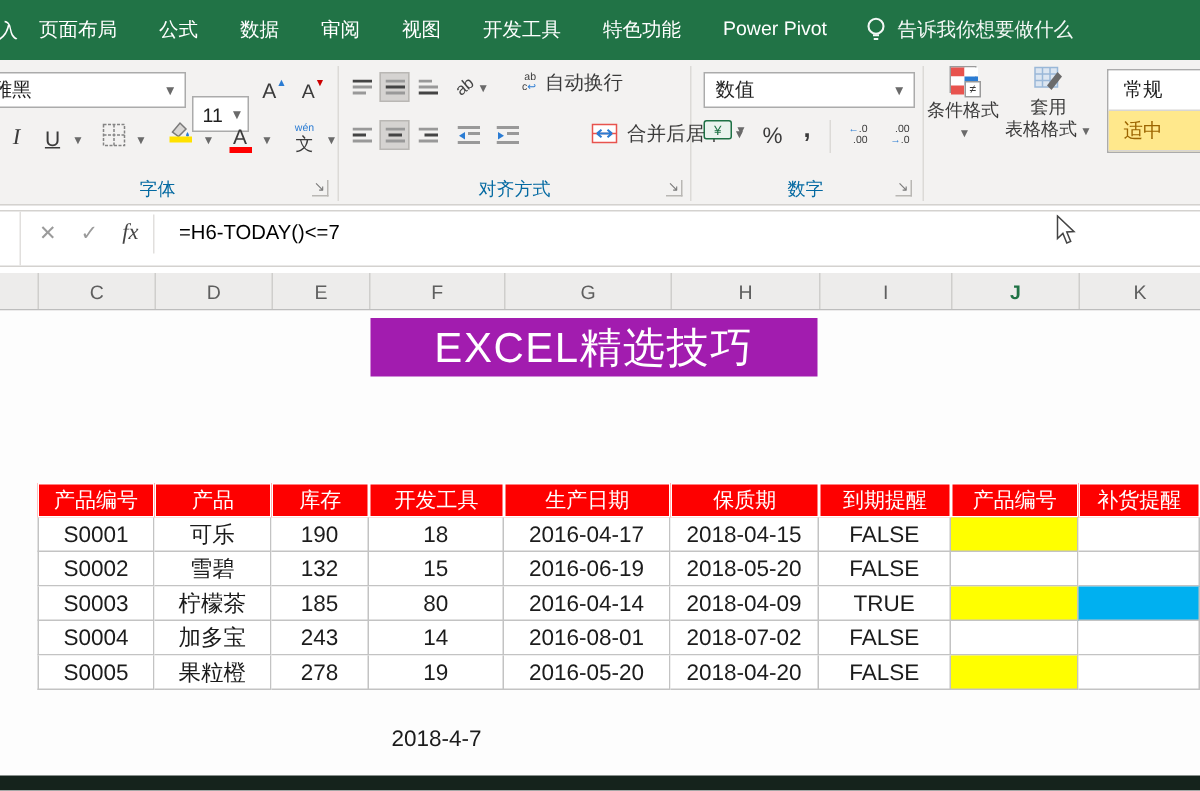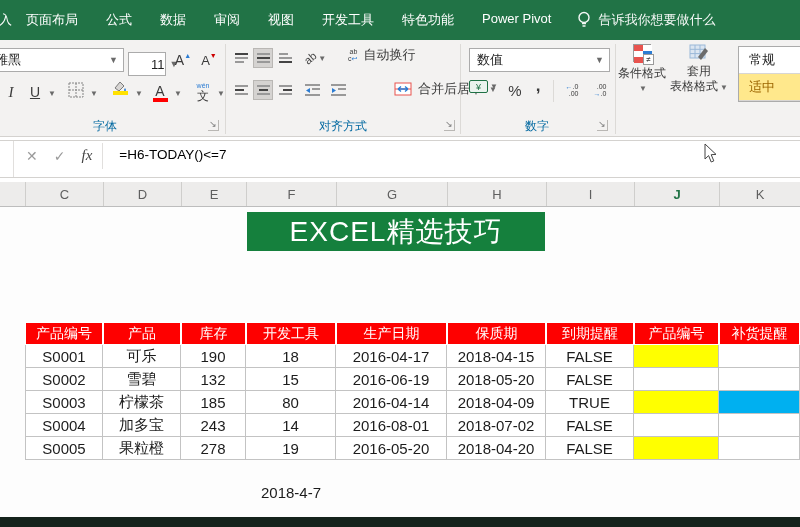--- a/index.html
+++ b/index.html
@@ -97,21 +97,21 @@
 
   <div class="ribbon">
     <div class="vsep" style="left:225px;"></div>
     <div class="vsep" style="left:460px;"></div>
     <div class="vsep" style="left:615px;"></div>
 
     <div class="combo" style="left:-40px; top:8px; width:164px; height:24px;">
       <span style="padding-left:8px;">微软雅黑</span>
       <span class="arr">▼</span>
     </div>
-    <div class="combo" style="left:128px; top:12px; width:38px; height:24px;padding-left:16px;">
+    <div class="combo" style="left:128px; top:24px; width:38px; height:24px;">
       <span style="padding-left:6px;">11</span>
       <span class="arr">▼</span>
     </div>
     <div class="rbtn" style="left:172px; top:8px; width:22px; height:24px; font-size:14px;">
       <span>A</span>
         <span style="font-size:7px; margin-top:-10px;" class="blue">▲</span>
     </div>
     <div class="rbtn" style="left:198px; top:8px; width:22px; height:24px; font-size:13px;">
       <span>A</span>
         <span style="font-size:7px; margin-top:-10px; color:#c00;">▼</span>
@@ -310,21 +310,21 @@
       <div class="col">E</div>
       <div class="col">F</div>
       <div class="col">G</div>
       <div class="col">H</div>
       <div class="col">I</div>
       <div class="col sel">J</div>
       <div class="col">K</div>
     </div>
 
   <div class="sheet">
-    <div class="banner" id="banner" style="background: #15803d;">EXCEL精选技巧</div>
+    <div class="banner" id="banner" style="background: #a21caf;">EXCEL精选技巧</div>
     <div class="ptable" id="ptable">
         <div class="th">产品编号</div>
         <div class="th">产品</div>
         <div class="th">库存</div>
         <div class="th">开发工具</div>
         <div class="th">生产日期</div>
         <div class="th">保质期</div>
         <div class="th">到期提醒</div>
         <div class="th">产品编号</div>
         <div class="th">补货提醒</div>

